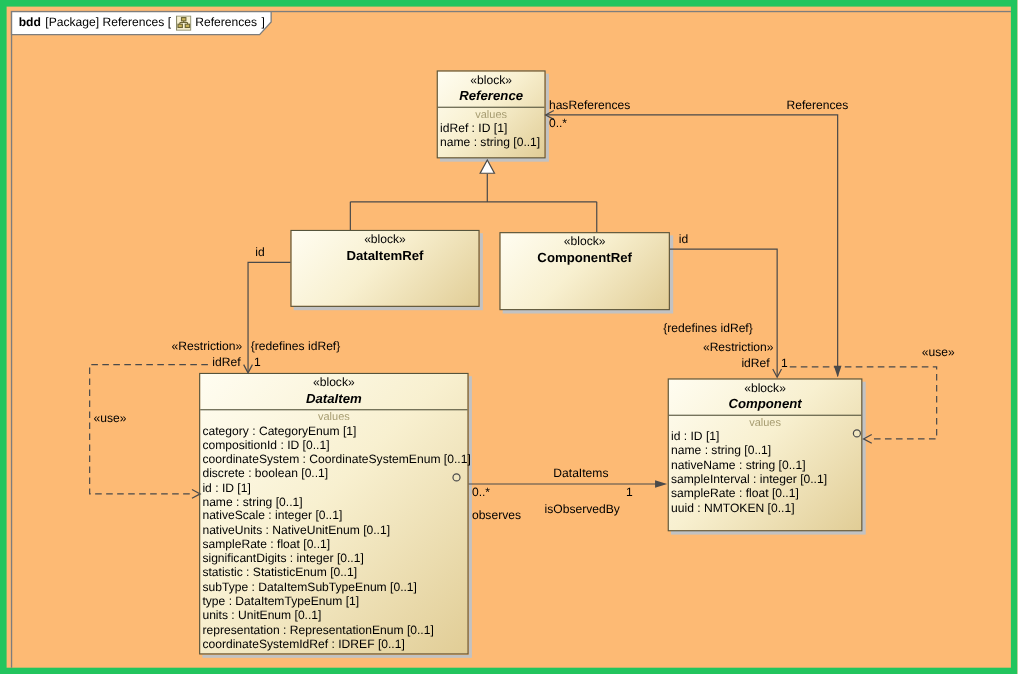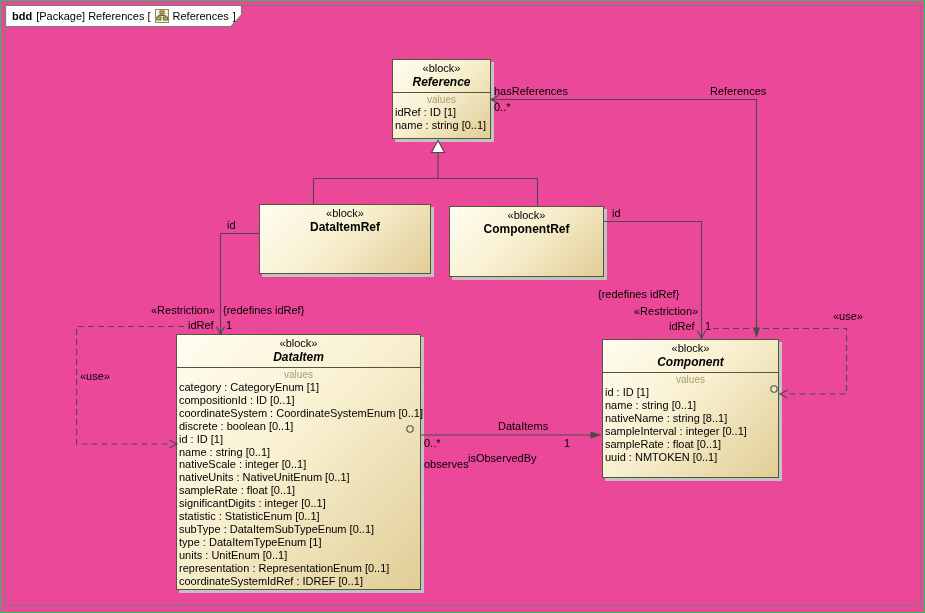--- a/index.html
+++ b/index.html
@@ -1,18 +1,18 @@
 <!DOCTYPE html>
 <html style="--block-border: #55543c; --block-fill-light: #fffdf1; --block-fill-dark: #e1cd96; --connector: #4a4a4a; --frame-border: #7d7d7d; --values-label: #a79d72; --shadow: #c2c2c2;"><head>
 <meta charset="utf-8">
 <style>
   html,body { margin:0; padding:0; background:#e8e8e8; }
   .canvas {
-    position:relative; width:925px; height:613px; background:#ec4899;
-    border:1px solid #22c55e; box-sizing:border-box; overflow:hidden;
+    position:relative; width:925px; height:613px; background:#fdba74;
+    border:6px solid #22c55e; box-sizing:border-box; overflow:hidden;
     font-family:"Liberation Sans", sans-serif; color:#000;
   }
   svg.overlay { position:absolute; left:0; top:0; pointer-events:none; }
   .tab-text {
     position:absolute; left:11px; top:7px; height:15px;
     display:flex; align-items:center; gap:4px;
     font-size:11px; white-space:nowrap;
   }
   .tab-text .b { font-weight:bold; }
   .tab-icon { display:inline-block; }
@@ -114,21 +114,21 @@
   <div class="block" style="left:601px;top:338px;width:177px;height:139px;">
     <div class="bhead">
       <div class="stereo">«block»</div>
       <div class="bname italic">Component</div>
     </div>
     <div class="bvalues">
       <div class="vlabel">values</div>
       <ul class="attrs" style="line-height:13px;">
           <li>id : ID [1]</li>
           <li>name : string [0..1]</li>
-          <li>nativeName : string [8..1]</li>
+          <li>nativeName : string [0..1]</li>
           <li>sampleInterval : integer [0..1]</li>
           <li>sampleRate : float [0..1]</li>
           <li>uuid : NMTOKEN [0..1]</li>
         </ul>
     </div>
   </div>
 
   <svg class="overlay" width="925" height="613">
     <g stroke="#4a4a4a" stroke-width="1.1" fill="none">
 
@@ -189,15 +189,15 @@
   <div class="lbl" style="left:668px;top:319px;">idRef</div>
   <div class="lbl" style="left:704px;top:319px;">1</div>
 
   <div class="lbl" style="left:79px;top:369px;">«use»</div>
   <div class="lbl" style="left:832px;top:309px;">«use»</div>
 
   <div class="lbl" style="left:423px;top:417px;margin-top:40px;">observes</div>
   <div class="lbl" style="left:423px;top:436px;">0..*</div>
   <div class="lbl" style="left:497px;top:419px;">DataItems</div>
   <div class="lbl" style="left:563px;top:436px;">1</div>
-  <div class="lbl" style="left:467px;top:451px;">isObservedBy</div>
+  <div class="lbl" style="left:489px;top:451px;">isObservedBy</div>
 
 </div>
 
 </body></html>

